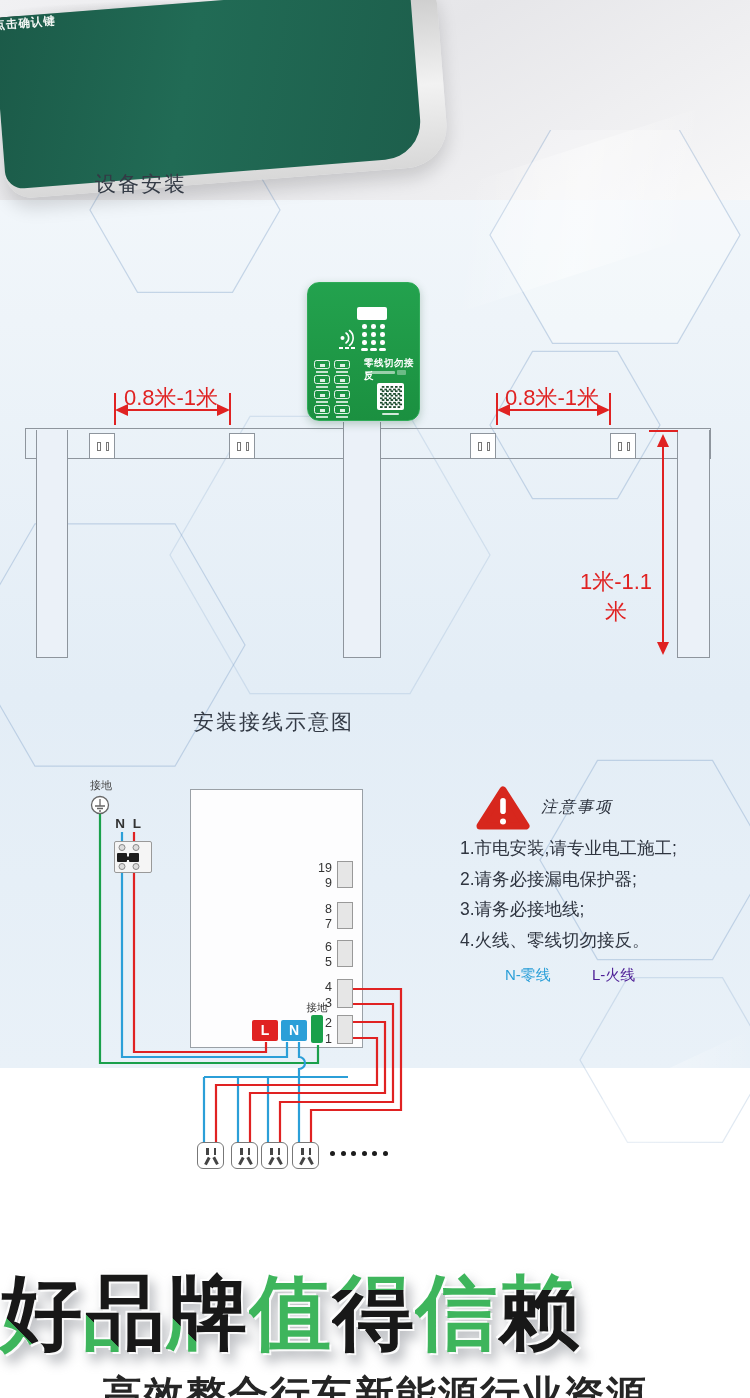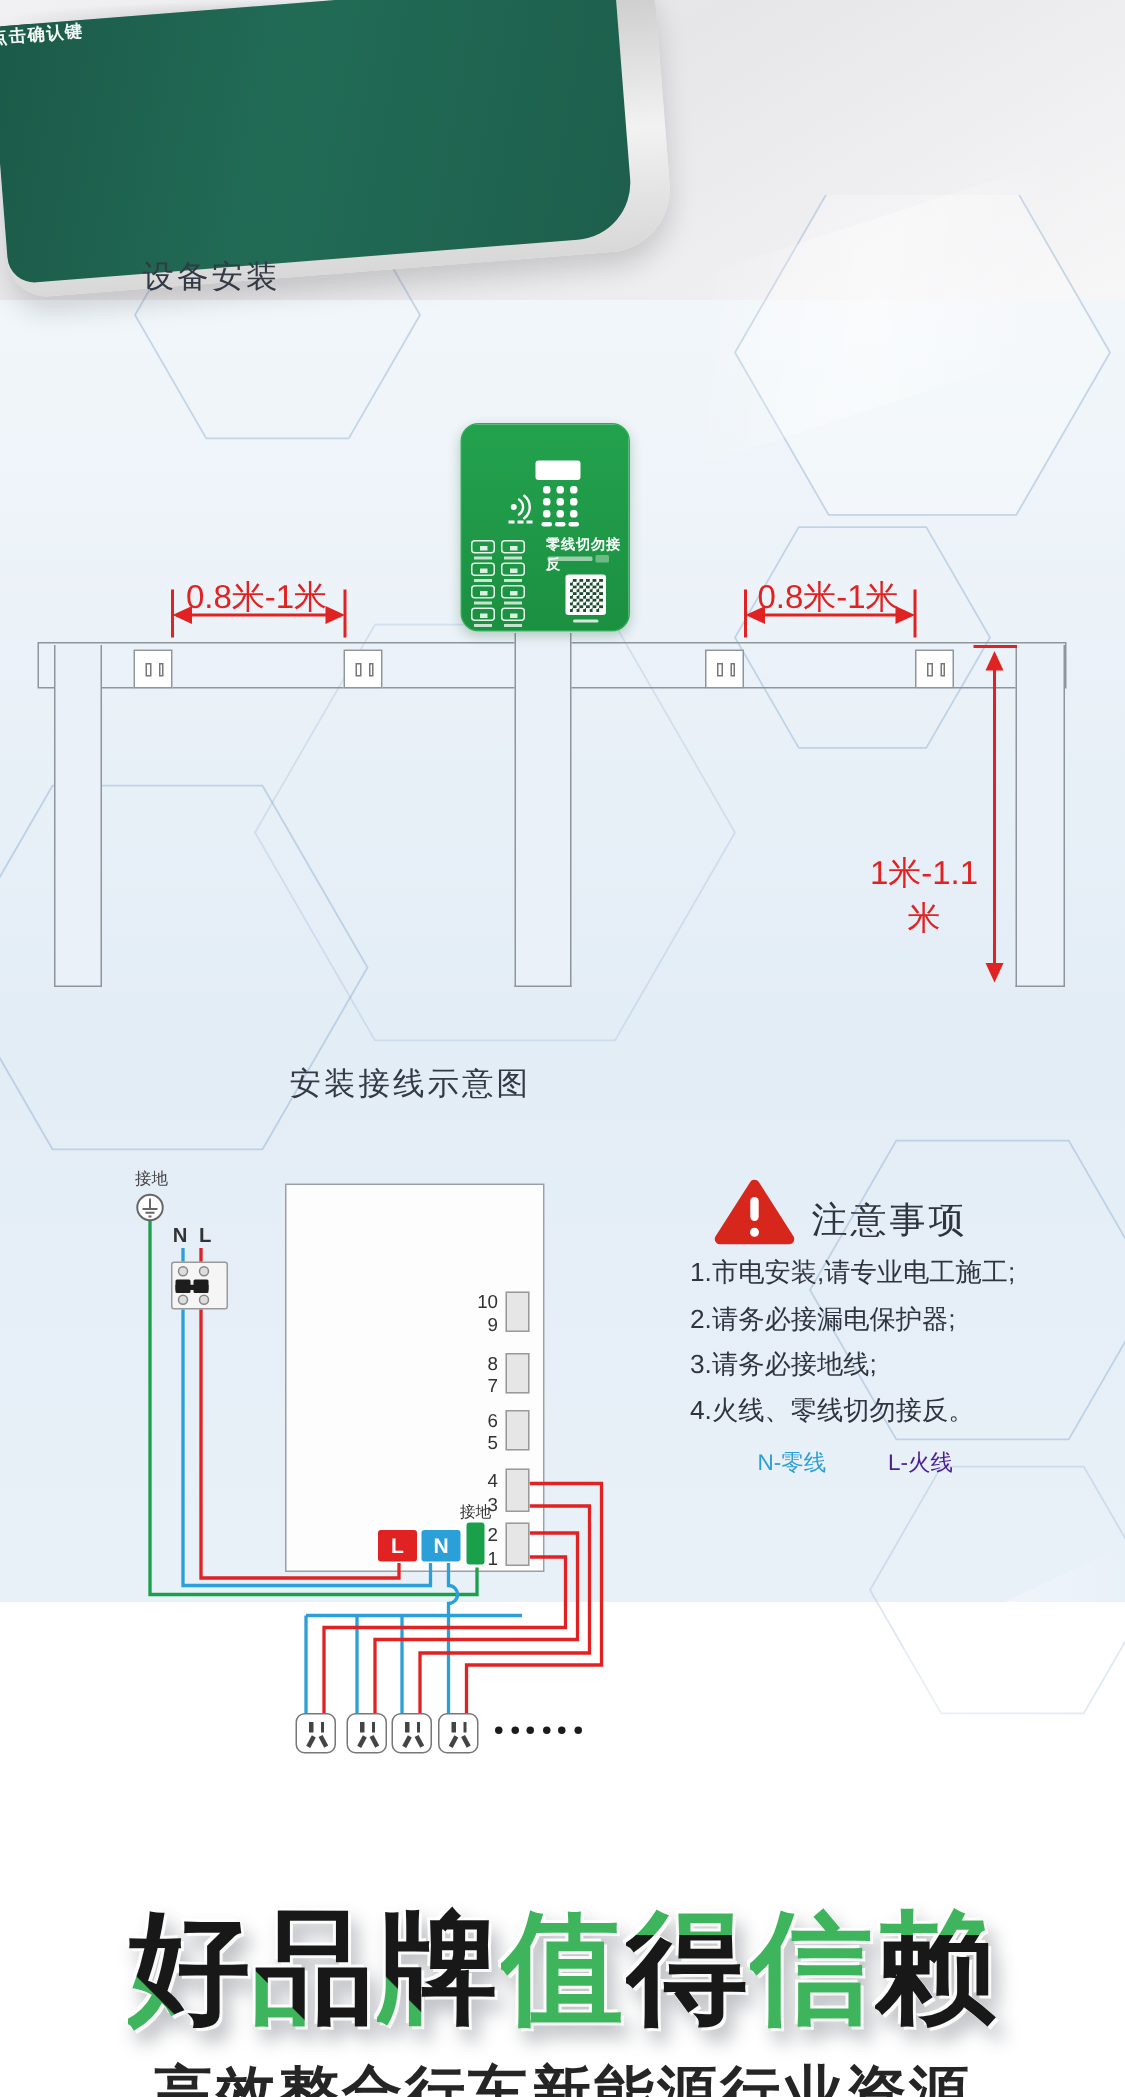--- a/index.html
+++ b/index.html
@@ -65,34 +65,34 @@
   .term-block { left:337px; width:16px; background:#e6e6e6; border:1px solid #999; z-index:3; }
   .term-num { left:310px; width:22px; text-align:right; font-size:12.5px; color:#333; z-index:3; }
   .pole-term { top:1020px; width:26px; height:21px; color:#fff; font-size:14px; font-weight:bold;
     text-align:center; line-height:21px; z-index:3; border-radius:2px; }
   #lterm { left:252px; background:#e02222; }
   #nterm { left:281px; background:#2b9fd8; }
   #gterm { left:311px; top:1015px; width:12px; height:28px; background:#1aa04b; border-radius:2px; z-index:3; }
   #gterm-label { left:298px; top:1001px; width:38px; font-size:10.5px; color:#333; text-align:center; z-index:3; }
 
   
-  #notice-title { left:541px; top:797px; font-size:24px; color:#2f3540; letter-spacing:2px; }
+  #notice-title { left:541px; top:797px; font-size:16px; color:#2f3540; letter-spacing:2px;font-style:italic; }
   #notice-list { left:460px; top:833px; width:292px; }
   .notice-item { font-size:17.5px; color:#2f3540; line-height:30.5px; white-space:nowrap; }
   #legend-n { left:505px; top:966px; width:70px; font-size:15px; color:#2b9fd8; }
   #legend-l { left:592px; top:966px; width:70px; font-size:15px; color:#4c1d95; }
 
   
   .fsock { top:1142px; width:27px; height:27px; background:#fff; border:1.5px solid #777; border-radius:6px; z-index:3; }
   .fslot-v { top:5px; width:2.5px; height:6.5px; background:#444; }
   .fslot-d { top:14px; width:2.5px; height:7.5px; background:#444; }
   .dot { top:1151px; width:5px; height:5px; border-radius:50%; background:#1b1b1b; }
 
   
-  #headline { left:0; top:1270px; width:750px; text-align:center; font-size:82px; font-weight:bold;
+  #headline { left:0; top:1270px; width:750px; font-size:82px; font-weight:bold;
     line-height:1.05; letter-spacing:1px;
     filter:drop-shadow(2px 2px 0 rgba(255,255,255,.9)) drop-shadow(-2px -2px 0 rgba(255,255,255,.9)) drop-shadow(5px 8px 6px rgba(110,115,125,.45)); }
   .hl { display:inline-block; -webkit-background-clip:text; background-clip:text; color:transparent; }
   .hl-accent { background-image:linear-gradient(45deg,#3eb55c 26%,#181818 26.5%); }
   .hl-green  { background-image:linear-gradient(#3eb55c,#3eb55c); }
   .hl-split  { background-image:linear-gradient(180deg,#3eb55c 23%,#181818 23.5%); }
   #footer-sub { left:0; top:1368px; width:750px; text-align:center; font-size:40px; font-weight:bold;
     color:#252525; letter-spacing:2px; }
 
   svg { display:block; }
@@ -257,21 +257,21 @@
       <polygon points="503,790 526,826 480,826" fill="#d7271d" stroke="#d7271d" stroke-width="7" stroke-linejoin="round"></polygon>
       <rect x="500.2" y="798" width="5.6" height="16" rx="2.8" fill="#fff"></rect>
       <circle cx="503" cy="821.5" r="3" fill="#fff"></circle>
     </g>
   </svg>
 
   <div class="abs" id="headline"><span class="hl hl-accent">好</span><span class="hl hl-accent">品</span><span class="hl hl-accent">牌</span><span class="hl hl-green">值</span><span class="hl hl-split">得</span><span class="hl hl-green">信</span><span class="hl hl-split">赖</span></div>
   <div class="abs" id="footer-sub">高效整合行车新能源行业资源</div>
 
 <div class="abs term-block" style="top: 861px; height: 27px;"></div>
-    <div class="abs term-num" style="top: 861px;">10</div>
+    <div class="abs term-num" style="top: 861px;">19</div>
     <div class="abs term-num" style="top: 876px;">9</div>
     <div class="abs term-block" style="top: 902px; height: 27px;"></div>
     <div class="abs term-num" style="top: 902px;">8</div>
     <div class="abs term-num" style="top: 917px;">7</div>
     <div class="abs term-block" style="top: 940px; height: 27px;"></div>
     <div class="abs term-num" style="top: 940px;">6</div>
     <div class="abs term-num" style="top: 955px;">5</div>
     <div class="abs term-block" style="top: 979px; height: 29px;"></div>
     <div class="abs term-num" style="top: 980px;">4</div>
     <div class="abs term-num" style="top: 996px;">3</div>

